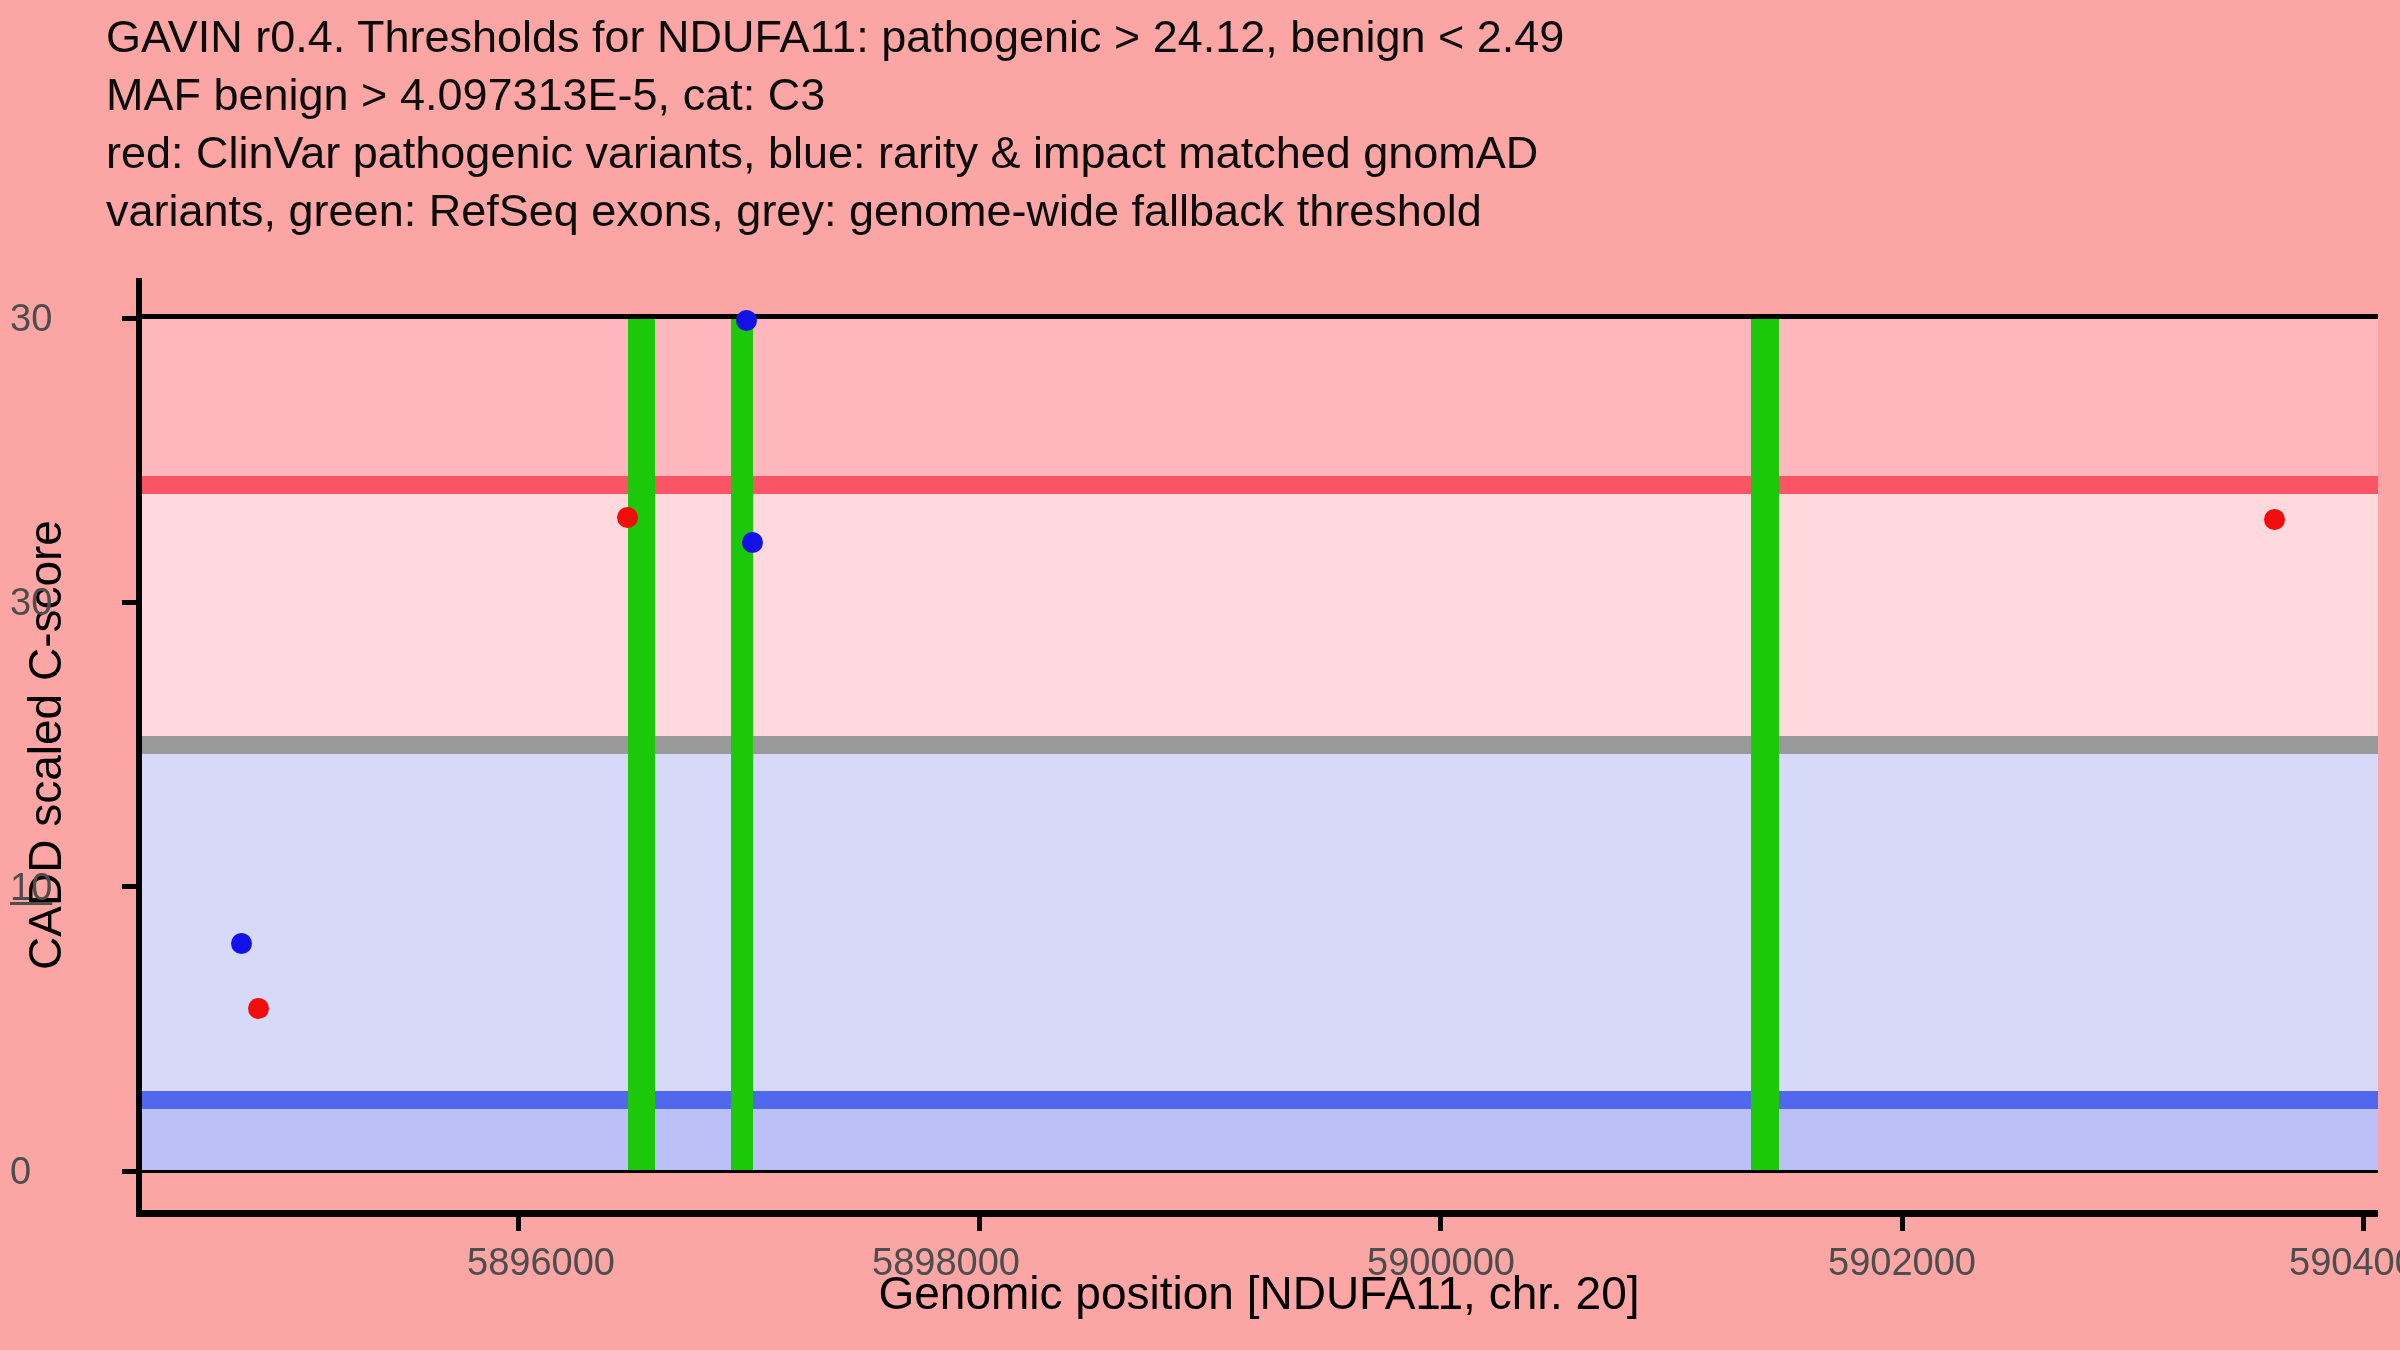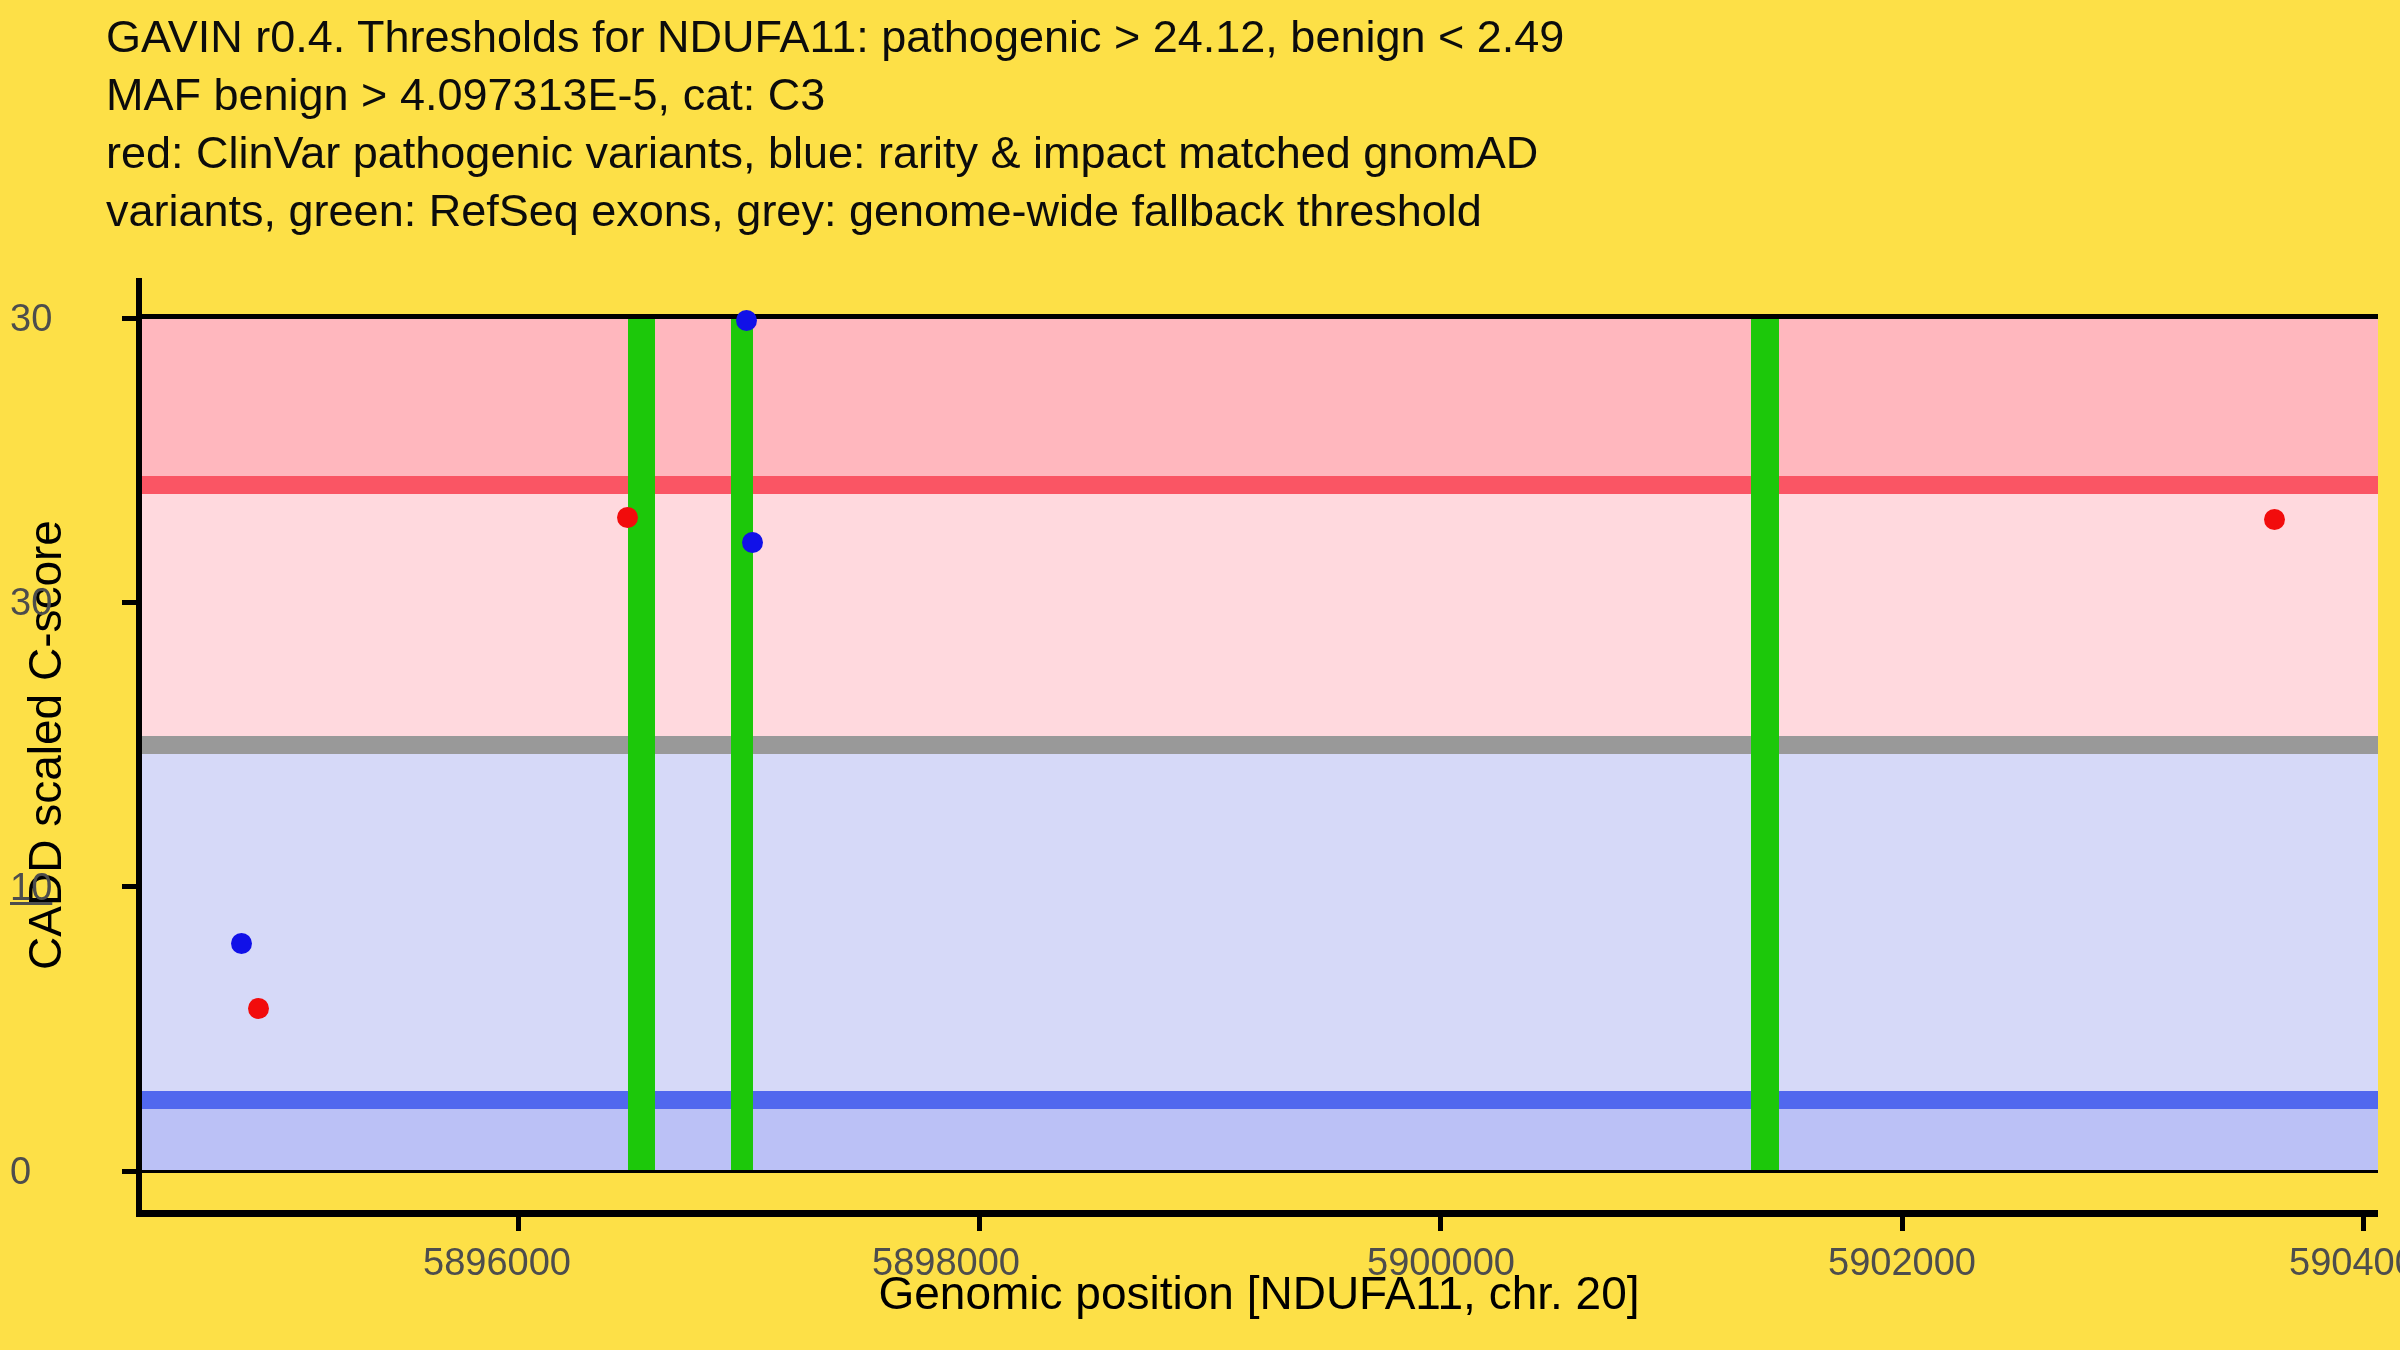--- a/index.html
+++ b/index.html
@@ -1,19 +1,19 @@
 <!DOCTYPE html>
 <html><head>
 <meta charset="utf-8">
 <style>
   html,body{margin:0;padding:0;background:#ffffff;}
   .figure{
     position:relative;
     width:2400px;height:1350px;
-    background:#fde047;
+    background:#fca5a5;
     overflow:hidden;
     font-family:"Liberation Sans", sans-serif;
   }
   .title-block{
     position:absolute;left:106px;top:8px;
     font-size:45px;line-height:58px;color:#0c0c0c;
     white-space:nowrap;
   }
   .y-axis-title{
     position:absolute;left:45px;top:745px;
@@ -66,21 +66,21 @@
       <div class="abs" style="left: 140px; width: 2238px; top: 1170px; height: 3px; background: rgb(0, 0, 0);"></div>
       <div class="abs pt" style="left: 616.563px; top: 506.533px; background: rgb(242, 12, 12);"></div>
       <div class="abs pt" style="left: 2264.23px; top: 509.377px; background: rgb(242, 12, 12);"></div>
       <div class="abs pt" style="left: 248.442px; top: 998.43px; background: rgb(242, 12, 12);"></div>
       <div class="abs pt" style="left: 736.427px; top: 310.343px; background: rgb(17, 17, 232);"></div>
       <div class="abs pt" style="left: 742.42px; top: 532.123px; background: rgb(17, 17, 232);"></div>
       <div class="abs pt" style="left: 231.154px; top: 933.033px; background: rgb(17, 17, 232);"></div>
       <div class="abs" style="left: 136px; width: 6px; top: 278px; height: 939px; background: rgb(0, 0, 0);"></div>
       <div class="abs" style="left: 136px; width: 2242px; top: 1210px; height: 7px; background: rgb(0, 0, 0);"></div>
       <div class="abs" style="left: 516.455px; width: 5px; top: 1217px; height: 14px; background: rgb(0, 0, 0);"></div>
-      <div class="abs tick-label-x" style="left: 387px; top: 1240px; text-align: center;">5896000</div>
+      <div class="abs tick-label-x" style="left: 431px; top: 1240px; text-align: center;">5896000</div>
       <div class="abs" style="left: 977.47px; width: 5px; top: 1217px; height: 14px; background: rgb(0, 0, 0);"></div>
       <div class="abs tick-label-x" style="left: 836px; top: 1240px;">5898000</div>
       <div class="abs" style="left: 1438.49px; width: 5px; top: 1217px; height: 14px; background: rgb(0, 0, 0);"></div>
       <div class="abs tick-label-x" style="left: 1330.99px; top: 1240px;">5900000</div>
       <div class="abs" style="left: 1899.5px; width: 5px; top: 1217px; height: 14px; background: rgb(0, 0, 0);"></div>
       <div class="abs tick-label-x" style="left: 1792px; top: 1240px;">5902000</div>
       <div class="abs" style="left: 2360.52px; width: 5px; top: 1217px; height: 14px; background: rgb(0, 0, 0);"></div>
       <div class="abs tick-label-x" style="left: 2253.02px; top: 1240px;">5904000</div>
       <div class="abs" style="left: 122px; width: 14px; top: 1168.5px; height: 5px; background: rgb(0, 0, 0);"></div>
       <div class="abs tick-label-y" style="top: 1150px;">0</div>

